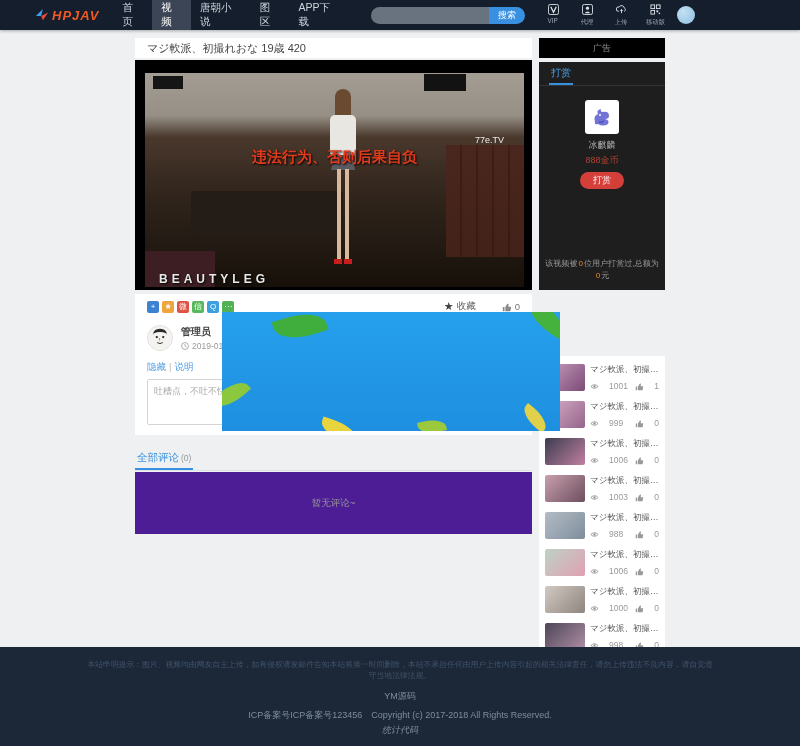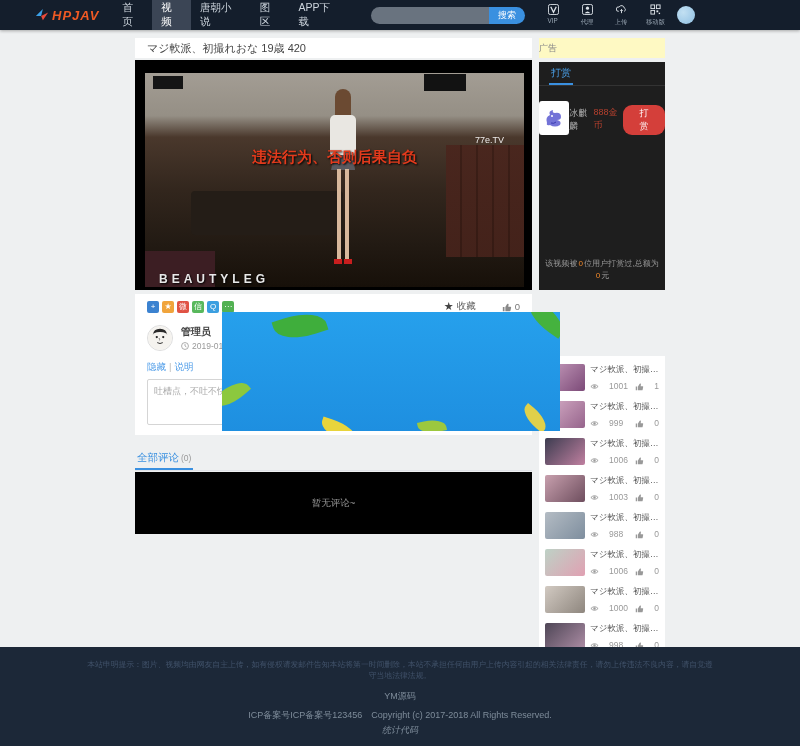--- a/index.html
+++ b/index.html
@@ -39,21 +39,21 @@
   .nav-avatar { width:18px; height:18px; border-radius:50%; background:radial-gradient(circle at 35% 35%,#c2e0f2,#8fbfe2); margin-left:10px; cursor:pointer; }
   
   .content { width:530px; margin:8px auto 0; display:flex; justify-content:space-between; }
   .col-left { width:397px; }
   .col-right { width:126px; }
   .card { background:#fff; }
   
   .title-bar { height:20px; display:flex; align-items:center; padding:0 12px; }
   .video-title { font-size:11px; color:#444; }
   
-  .ad-box { height:20px; background:#fef9c3; display:flex; align-items:center; justify-content:flex-start; }
+  .ad-box { height:20px; background:#000000; display:flex; align-items:center; justify-content:center; }
   .ad-box span { font-size:9px; color:#8a8a8a; }
   
   .player { margin-top:2px; height:230px; background:#000; position:relative; }
   .photo {
     position:absolute; left:10px; right:8px; top:13px; bottom:3px;
     background:linear-gradient(180deg,#a39d94 0%,#958f85 20%,#4a382c 30%,#32261d 55%,#221a13 80%,#171009 100%);
     overflow:hidden;
   }
   .speaker-l { position:absolute; left:8px; top:3px; width:30px; height:13px; background:#151515; }
   .speaker-r { position:absolute; right:58px; top:1px; width:42px; height:17px; background:#121212; }
@@ -73,21 +73,21 @@
     position:absolute; left:0; right:0; top:72px; text-align:center;
     color:#e23a1c; font-size:15px; font-weight:bold; line-height:1.55;
     text-shadow:1px 1px 2px #000;
   }
   .watermark { position:absolute; right:20px; top:62px; color:rgba(255,255,255,.9); font-size:9px; }
   .brand-mark { position:absolute; left:14px; bottom:1px; color:#e8e8e8; font-size:12px; font-weight:bold; letter-spacing:4px; text-shadow:1px 1px 2px #000; }
   
   .reward { margin-top:4px; height:228px; background:#1e1e1e; position:relative; }
   .reward-head { height:24px; border-bottom:1px solid #333; display:flex; }
   .reward-tab { margin-left:10px; padding:0 2px; font-size:10px; color:#4aa0e8; display:flex; align-items:center; border-bottom:2px solid #3a90e0; cursor:pointer; }
-  .gift { display:flex; align-items:center; margin-top:14px; }
+  .gift { display:flex; flex-direction:column; align-items:center; margin-top:14px; }
   .gift-img { width:34px; height:34px; background:#fff; border-radius:3px; display:flex; align-items:center; justify-content:center; cursor:pointer; }
   .gift-img svg { width:26px; height:26px; }
   .gift-name { font-size:9px; color:#b0b0b0; margin-top:5px; }
   .gift-price { font-size:9px; color:#b5402e; margin-top:2px; }
   .gift-btn { margin-top:5px; background:#d43f3a; color:#fff; border:none; border-radius:9px; font-size:9px; padding:2px 13px; cursor:pointer; }
   .reward-summary { position:absolute; bottom:8px; width:100%; text-align:center; font-size:8.5px; color:#989898; transform:scale(.95); }
   .reward-summary b { color:#f0882a; font-weight:normal; padding:0 1px; }
   
   .main-card { margin-top:4px; background:#fff; padding-bottom:10px; }
   .share-row { display:flex; align-items:center; padding:6px 12px 4px; }
@@ -114,21 +114,21 @@
     display:block; width:373px; margin:0 12px; height:46px; resize:none;
     border:1px solid #d5d5d5; border-radius:2px; font-size:9px; padding:5px 6px;
     color:#555; outline:none; font-family:"Liberation Sans",sans-serif;
   }
   .comment-input::placeholder { color:#aaa; }
   
   .comments-head { margin-top:12px; border-bottom:1px solid #dfe2e6; display:flex; }
   .comments-tab { padding:4px 2px 3px; border-bottom:2px solid #3a90e0; display:flex; align-items:baseline; gap:2px; cursor:pointer; }
   .comments-tab .t { font-size:10.5px; color:#3a90e0; }
   .comments-tab .c { font-size:8.5px; color:#999; }
-  .comments-empty { background:#000000; height:62px; margin-top:1px; display:flex; align-items:center; justify-content:center; font-size:9.5px; color:#999; }
+  .comments-empty { background:#4c1d95; height:62px; margin-top:1px; display:flex; align-items:center; justify-content:center; font-size:9.5px; color:#999; }
   
   .related { margin-top:66px; background:#fff; padding:3px 6px 5px; }
   .rel-item { display:flex; padding:5px 0; cursor:pointer; }
   .rel-thumb { width:40px; height:27px; border-radius:2px; flex:none; }
   .t1{background:linear-gradient(135deg,#c9a0bf,#7c4a78);} .t2{background:linear-gradient(135deg,#d8b0c8,#96648c);}
   .t3{background:linear-gradient(135deg,#3c3c50,#c080a0);} .t4{background:linear-gradient(135deg,#c8a0ae,#6e4e5e);}
   .t5{background:linear-gradient(135deg,#b4bcc4,#7e8e9e);} .t6{background:linear-gradient(135deg,#bed2c6,#e0a0b2);}
   .t7{background:linear-gradient(135deg,#d2cac2,#8e867e);} .t8{background:linear-gradient(135deg,#4e4656,#ae8ea6);}
   .rel-info { flex:1; margin-left:5px; display:flex; flex-direction:column; justify-content:space-between; min-width:0; }
   .rel-title { font-size:8.5px; color:#555; white-space:nowrap; overflow:hidden; text-overflow:ellipsis; }

